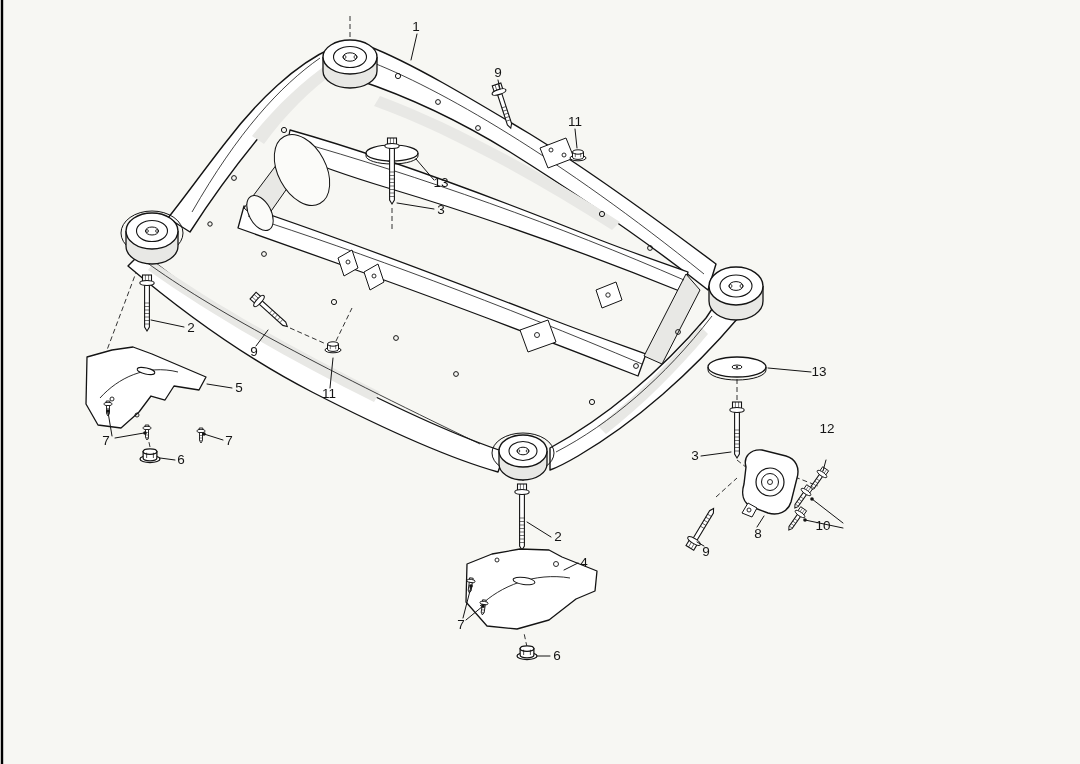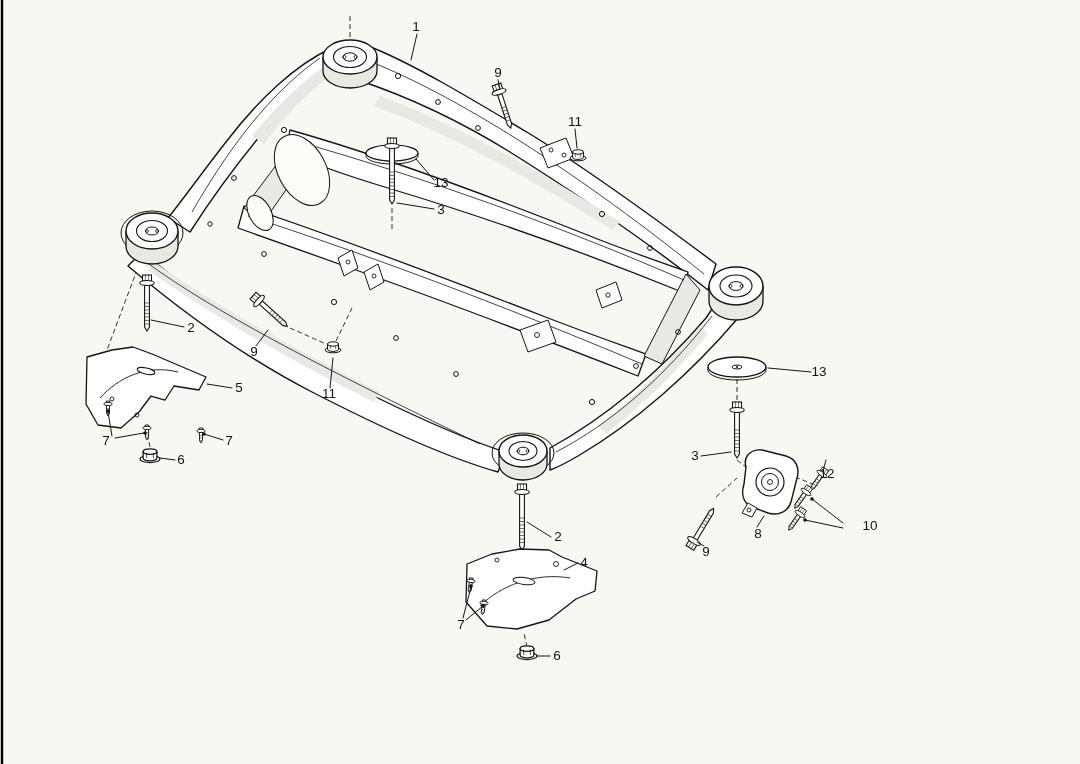--- a/index.html
+++ b/index.html
@@ -319,22 +319,22 @@
 <div class="callout" style="left:441px;top:210px">3</div>
 <div class="callout" style="left:191px;top:328px">2</div>
 <div class="callout" style="left:254px;top:352px">9</div>
 <div class="callout" style="left:239px;top:388px">5</div>
 <div class="callout" style="left:329px;top:394px">11</div>
 <div class="callout" style="left:106px;top:441px">7</div>
 <div class="callout" style="left:229px;top:441px">7</div>
 <div class="callout" style="left:181px;top:460px">6</div>
 <div class="callout" style="left:819px;top:372px">13</div>
 <div class="callout" style="left:695px;top:456px">3</div>
-<div class="callout" style="left:827px;top:474px">12</div>
-<div class="callout" style="left:870px;top:526px">10</div>
+<div class="callout" style="left:827px;top:429px">12</div>
+<div class="callout" style="left:823px;top:526px">10</div>
 <div class="callout" style="left:758px;top:534px">8</div>
 <div class="callout" style="left:706px;top:552px">9</div>
 <div class="callout" style="left:558px;top:537px">2</div>
 <div class="callout" style="left:584px;top:563px">4</div>
 <div class="callout" style="left:461px;top:625px">7</div>
 <div class="callout" style="left:557px;top:656px">6</div>
 
 </div>
 
 </body></html>

